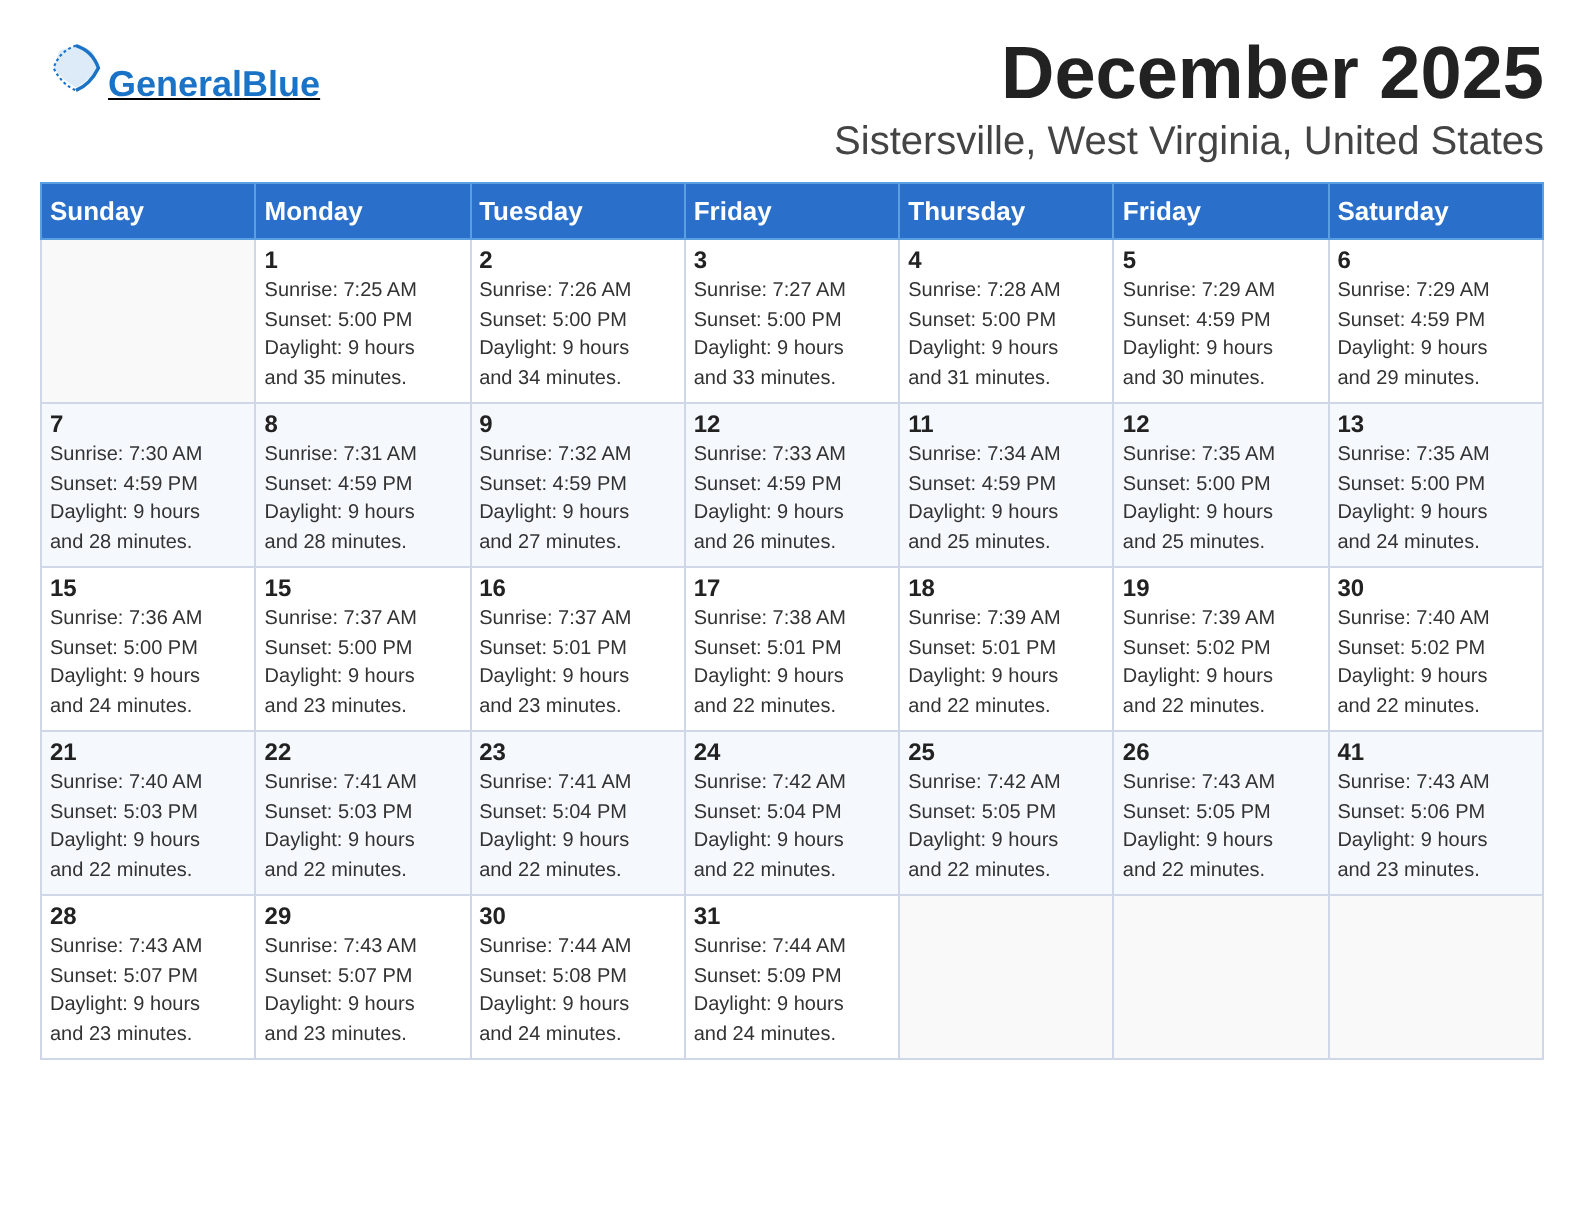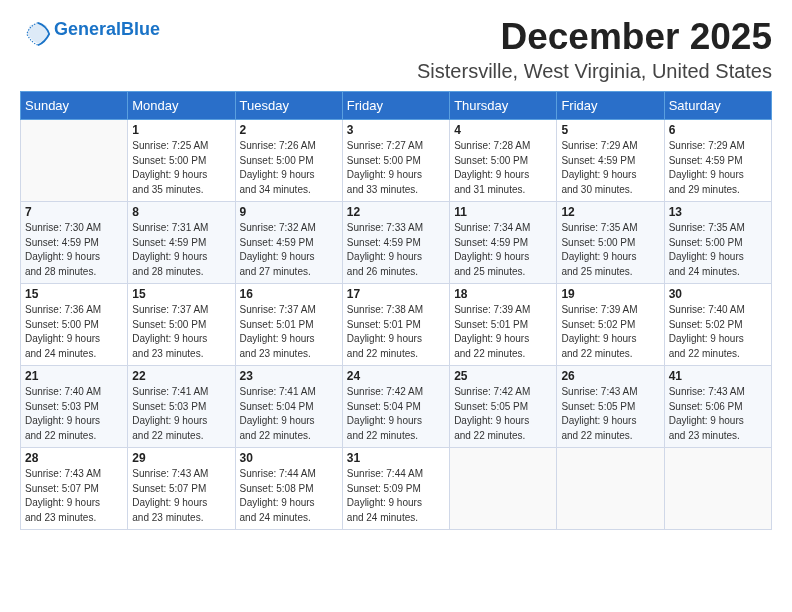--- a/index.html
+++ b/index.html
@@ -15,22 +15,23 @@
       padding: 16px 20px 10px 20px;
     }
     .header-row {
       display: flex;
       align-items: flex-start;
       justify-content: space-between;
       margin-bottom: 4px;
     }
     .logo {
       display: flex;
-      align-items: flex-start;
+      align-items: flex-end;
       margin-top: 4px;
+      text-decoration: underline;
     }
     .logo-text {
       font-size: 18px;
       font-weight: bold;
       color: #333;
       line-height: 1.1;
     }
     .logo-text span {
       color: #1a73c7;
     }
@@ -55,21 +56,21 @@
     .calendar {
       width: 100%;
       border-collapse: collapse;
       margin-top: 8px;
       table-layout: fixed;
     }
     .calendar th {
       background-color: #2a6fc9;
       color: #fff;
       font-size: 13px;
-      font-weight: normal;
+      font-weight: bold;
       padding: 6px 4px;
       text-align: left;
       border: 1px solid #5a9fdf;
     }
     .calendar td {
       border: 1px solid #d0d8e8;
       vertical-align: top;
       padding: 3px 4px 3px 4px;
       font-size: 10px;
       color: #333;

